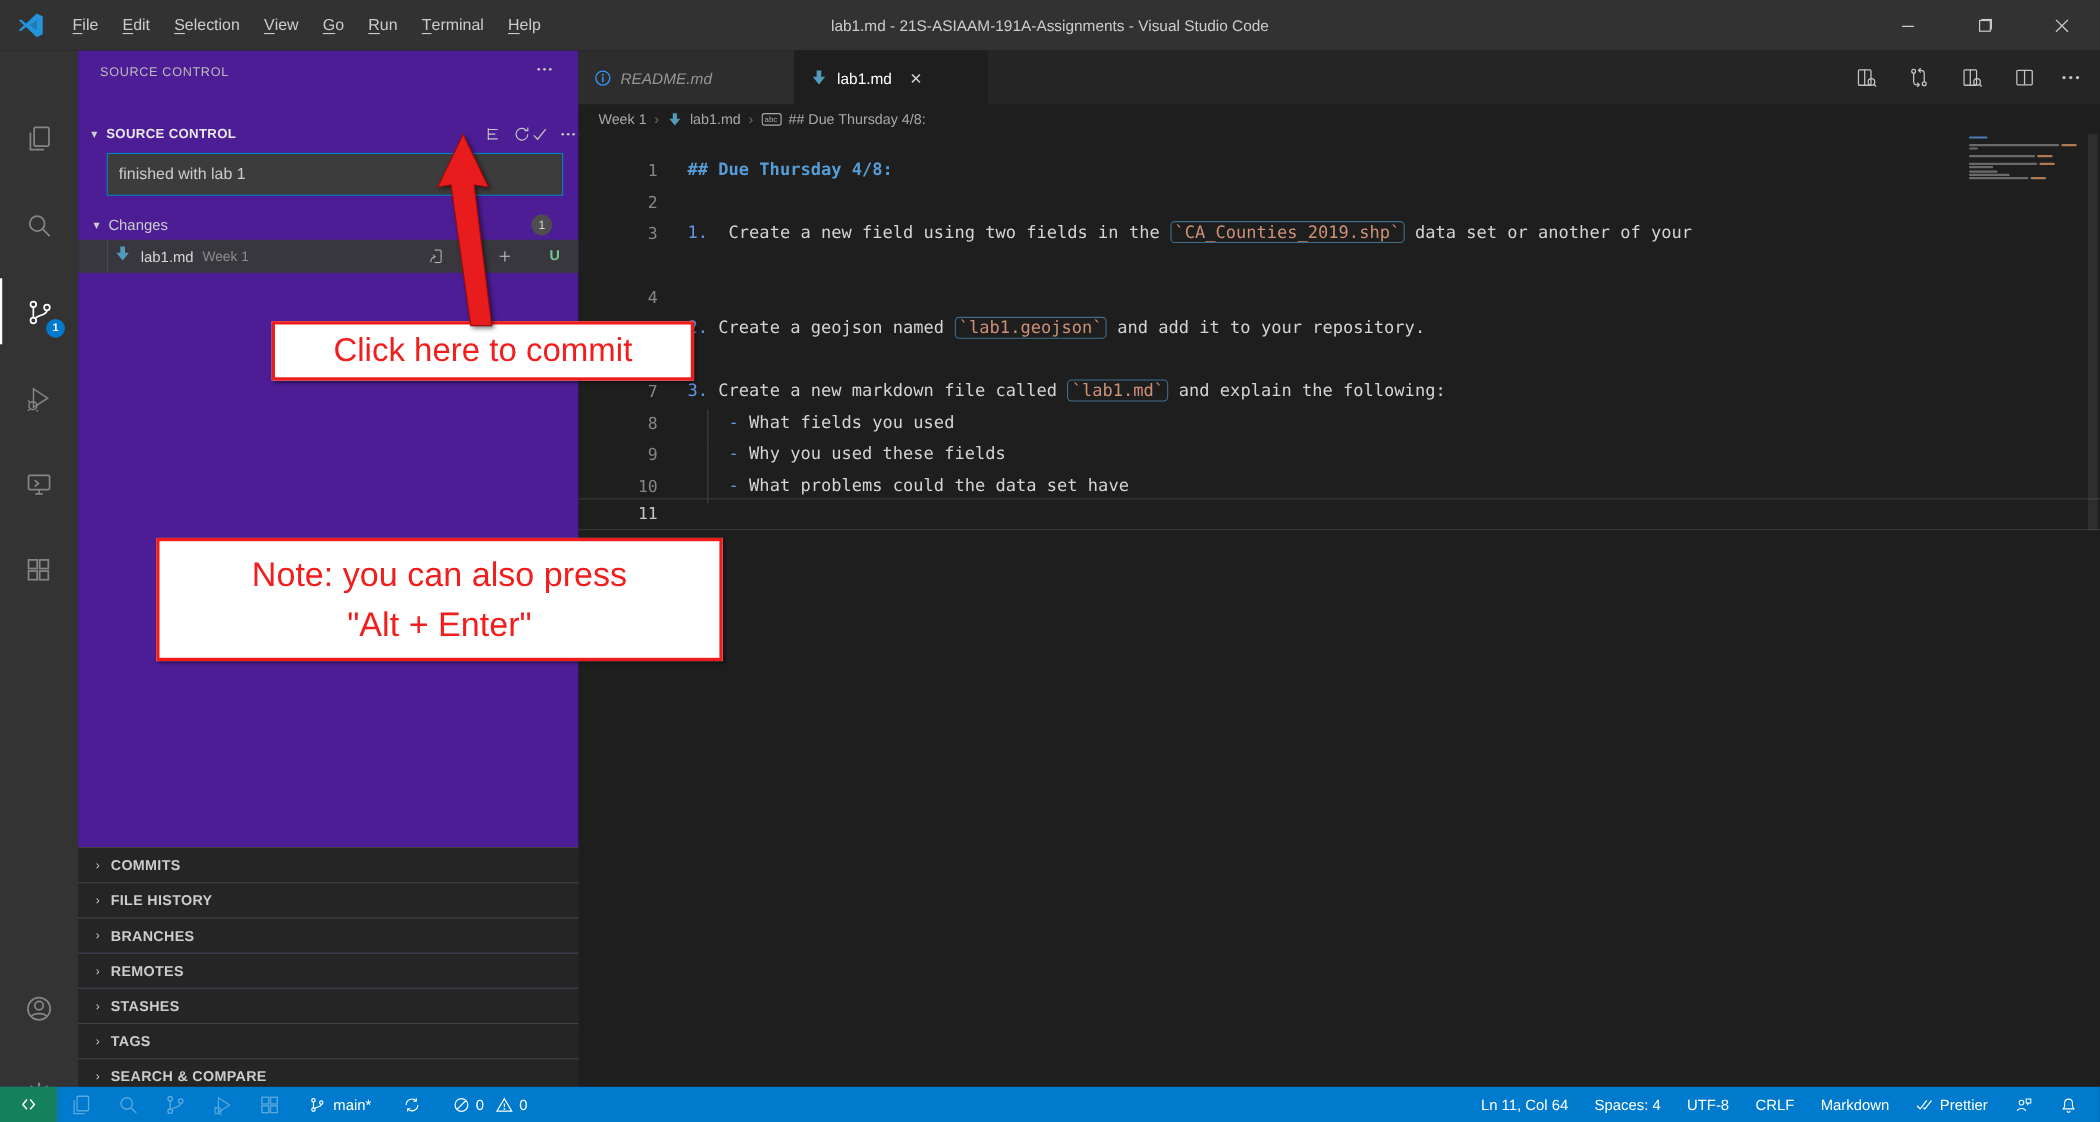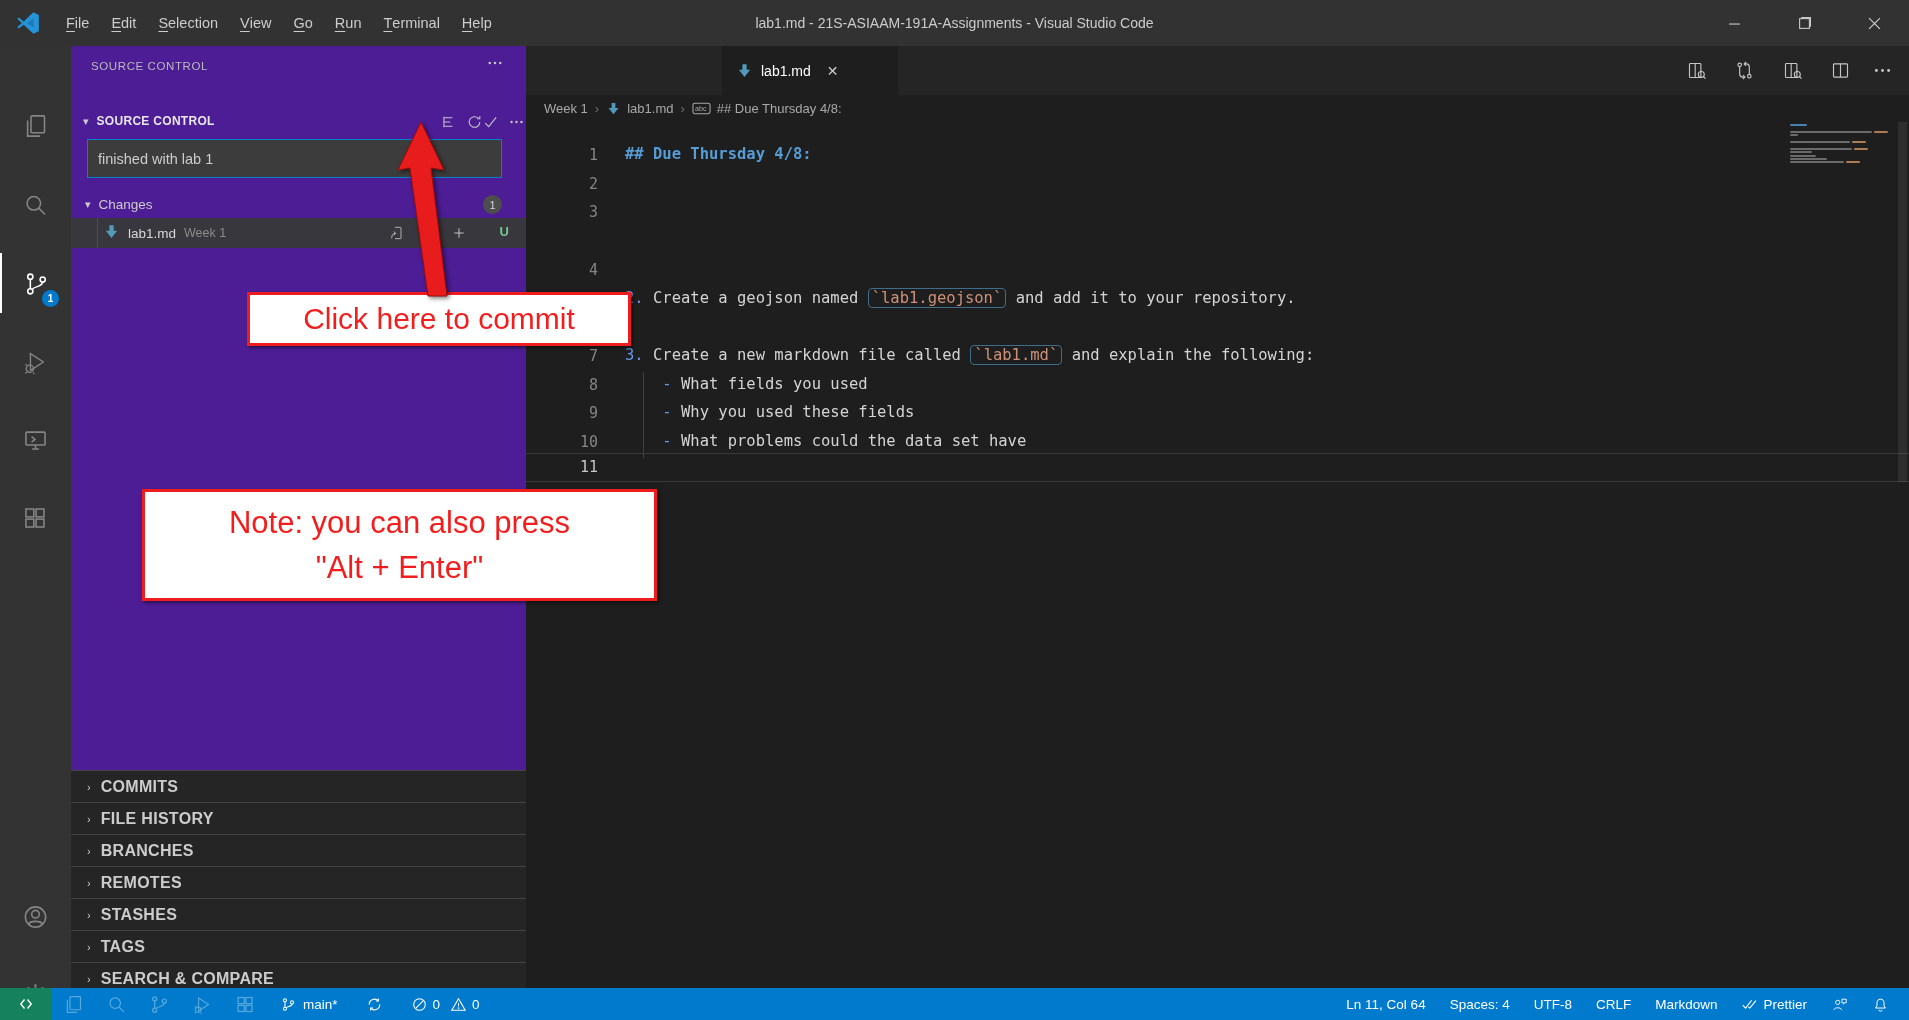--- a/index.html
+++ b/index.html
@@ -32,21 +32,21 @@
   #sidebar { position:absolute; left:71px; top:46px; width:455px; height:942px; background:#4c1d95;
              color:#cccccc; }
   #panel-title { position:absolute; left:20px; top:14px; font-size:11.5px; letter-spacing:.6px; color:#bbbbbb; }
   #panel-kebab { position:absolute; right:22px; top:8px; color:#c5c5c5; }
   .scm-head { position:absolute; left:0; top:58px; width:455px; height:34px; display:flex; align-items:center; }
   .scm-head .chev { margin-left:12px; font-size:11px; color:#cccccc; }
   .scm-head .lbl { margin-left:8px; font-size:12px; font-weight:bold; color:#e7e7e7; letter-spacing:.3px; }
   .scm-tool { position:absolute; top:5px; width:24px; height:24px; color:#c5c5c5; display:flex;
               align-items:center; justify-content:center; }
   .scm-tool svg { width:18px; height:18px; }
-  #commit-input { position:absolute; left:16px; top:93px; width:415px; height:39px; background:#3c3c3c;
+  #commit-input { position:absolute; left:26px; top:93px; width:415px; height:39px; background:#3c3c3c;
                   border:1px solid #007fd4; color:#cccccc; font-size:14.5px;
                   font-family:"Liberation Sans",sans-serif; padding:0 10px; outline:none; }
   #changes-row { position:absolute; left:0; top:144px; width:455px; height:28px; display:flex; align-items:center; }
   #changes-row .chev { margin-left:14px; font-size:11px; }
   #changes-row .lbl { margin-left:8px; font-size:13.5px; color:#cccccc; }
   #changes-badge { position:absolute; right:24px; top:5px; min-width:19px; height:19px; border-radius:10px;
                    background:#4d4d4d; color:#d5d5d5; font-size:11px; display:flex; align-items:center;
                    justify-content:center; padding:0 5px; }
   #file-row { position:absolute; left:0; top:172px; width:455px; height:30px; background:#37373d;
               display:flex; align-items:center; }
@@ -54,21 +54,21 @@
   #file-row .md-ic { margin-left:32px; }
   #file-row .fname { margin-left:8px; font-size:13.5px; color:#d7d7d7; }
   #file-row .fpath { margin-left:8px; font-size:12.5px; color:#8c8c8c; }
   .row-act { position:absolute; top:7px; width:17px; height:17px; color:#c5c5c5; }
   .row-act svg { width:16px; height:16px; }
   #file-status { position:absolute; right:17px; top:6px; color:#73c991; font-size:13px; font-weight:bold; }
 
   .gl-section { position:absolute; left:0; width:455px; height:32px; border-top:1px solid #434343;
                 display:flex; align-items:center; background:#252526; }
   .gl-section .chev { margin-left:16px; font-size:11px; color:#cccccc; }
-  .gl-section .lbl { margin-left:10px; font-size:16px; font-weight:bold; color:#cccccc; letter-spacing:.3px; }
+  .gl-section .lbl { margin-left:10px; font-size:13px; font-weight:bold; color:#cccccc; letter-spacing:.3px; }
 
   
   #tabbar { position:absolute; left:526px; top:46px; width:1383px; height:49px; background:#252526; }
   .tab { position:absolute; top:0; height:49px; display:flex; align-items:center; font-size:14px; }
   #tab-readme { left:0; width:196px; background:#2d2d2d; color:#969696; font-style:italic; }
   #tab-lab1 { left:196px; width:176px; background:#1e1e1e; color:#ffffff; }
   .tab .tic { margin-left:14px; display:flex; }
   .tab .tlabel { margin-left:8px; }
   .tab .tclose { margin-left:16px; color:#cccccc; font-size:14px; }
   .ed-action { position:absolute; top:11px; width:26px; height:26px; color:#c5c5c5; display:flex;
@@ -372,20 +372,30 @@
           <span class="lbl">TAGS</span>
         </div>
         <div class="gl-section" style="top: 916px;">
           <span class="chev">›</span>
           <span class="lbl">SEARCH &amp; COMPARE</span>
         </div>
       </div>
   </div>
 
   <div id="tabbar">
+    <div class="tab" id="tab-readme">
+      <span class="tic">
+        <svg width="16" height="16" viewBox="0 0 16 16">
+            <circle cx="8" cy="8" r="6.4" fill="none" stroke="#3794ff" stroke-width="1.2"></circle>
+            <circle cx="8" cy="4.9" r="0.9" fill="#3794ff"></circle>
+            <rect x="7.3" y="6.7" width="1.4" height="5" fill="#3794ff"></rect>
+          </svg>
+      </span>
+      <span class="tlabel">README.md</span>
+    </div>
     <div class="tab" id="tab-lab1">
       <span class="tic">
         <svg width="17" height="17" viewBox="0 0 24 24">
             <path fill="#519aba" d="M9 3h6v8h5l-8 10L4 11h5V3z"></path>
           </svg>
       </span>
       <span class="tlabel">lab1.md</span>
       <span class="tclose">✕</span>
     </div>
     <span class="ed-action" style="right:200px;">
@@ -456,20 +466,21 @@
       <div class="code-row" style="top: 20px;">
         <div class="lnum">1</div>
         <div class="ctext"><span class="seg-h">## Due Thursday 4/8:</span></div>
       </div>
       <div class="code-row" style="top: 48.7px;">
         <div class="lnum">2</div>
         <div class="ctext"></div>
       </div>
       <div class="code-row" style="top: 77.4px;">
         <div class="lnum">3</div>
+        <div class="ctext"><span class="seg-m">1.</span><span class="seg-p">  Create a new field using two fields in the </span><span class="seg-c">`CA_Counties_2019.shp`</span><span class="seg-p"> data set or another of your</span></div>
       </div>
       <div class="code-row" style="top: 134.8px;">
         <div class="lnum">4</div>
         <div class="ctext"></div>
       </div>
       <div class="code-row" style="top: 163.5px;">
         <div class="lnum">5</div>
         <div class="ctext"><span class="seg-m">2.</span><span class="seg-p"> Create a geojson named </span><span class="seg-c">`lab1.geojson`</span><span class="seg-p"> and add it to your repository.</span></div>
       </div>
       <div class="code-row" style="top: 192.2px;">

